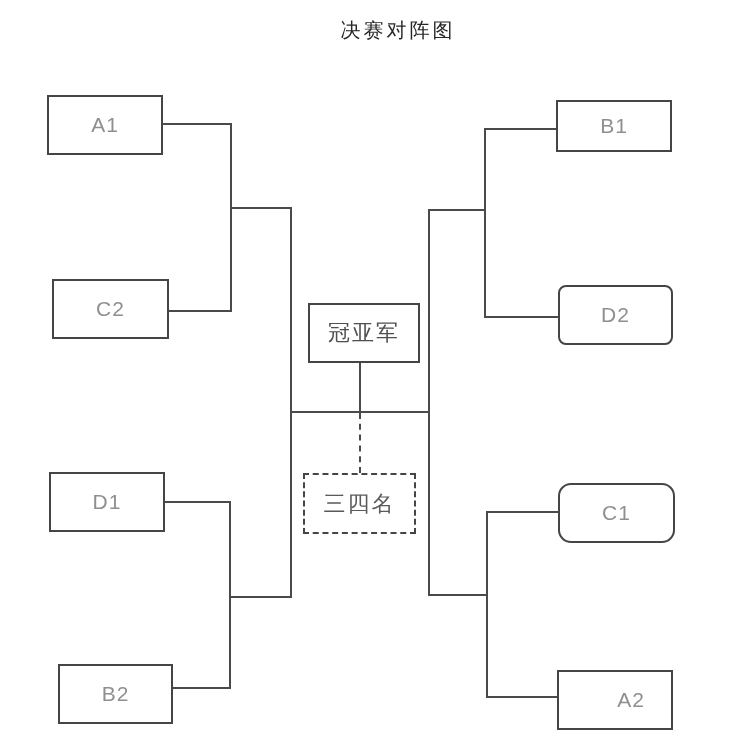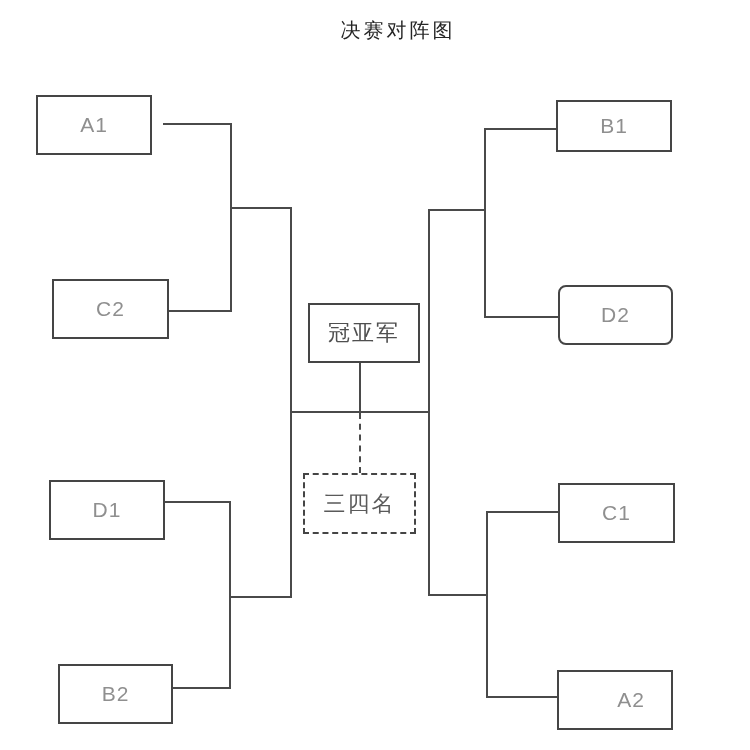--- a/index.html
+++ b/index.html
@@ -60,28 +60,28 @@
   .vline { position: absolute; width: 2px; background: var(--line); }
   .vdash { position: absolute; width: 0; border-left: 2px dashed var(--line); }
 </style>
 </head>
 <body>
 
 <div class="canvas">
 
   <div class="title">决赛对阵图</div>
 
-  <div class="box team" style="left:36px; top:95px; width:116px; height:60px;">A1</div>
+  <div class="box team" style="left:47px; top:95px; width:116px; height:60px;">A1</div>
   <div class="box team" style="left:52px; top:279px; width:117px; height:60px;">C2</div>
-  <div class="box team" style="left:49px; top:472px; width:116px; height:60px;margin-top:8px;">D1</div>
+  <div class="box team" style="left:49px; top:472px; width:116px; height:60px;">D1</div>
   <div class="box team" style="left:58px; top:664px; width:115px; height:60px;">B2</div>
 
   <div class="box team" style="left:556px; top:100px; width:116px; height:52px;">B1</div>
   <div class="box team" style="left:558px; top:285px; width:115px; height:60px;border-radius:8px;">D2</div>
-  <div class="box team" style="left:558px; top:483px; width:117px; height:60px;">C1</div>
+  <div class="box team" style="left:558px; top:483px; width:117px; height:60px;border-radius:13px;">C1</div>
   <div class="box team" style="left:557px; top:670px; width:116px; height:60px;padding-left:32px;">A2</div>
 
   <div class="box center-box" style="left:308px; top:303px; width:112px; height:60px;">冠亚军</div>
   <div class="box dashed-box" style="left:303px; top:473px; width:113px; height:61px;">三四名</div>
 
   <div class="hline" style="left:163px; top:123px; width:69px;"></div>
   <div class="hline" style="left:169px; top:310px; width:63px;"></div>
   <div class="vline" style="left:230px; top:123px; height:189px;"></div>
   <div class="hline" style="left:230px; top:207px; width:62px;"></div>
 

